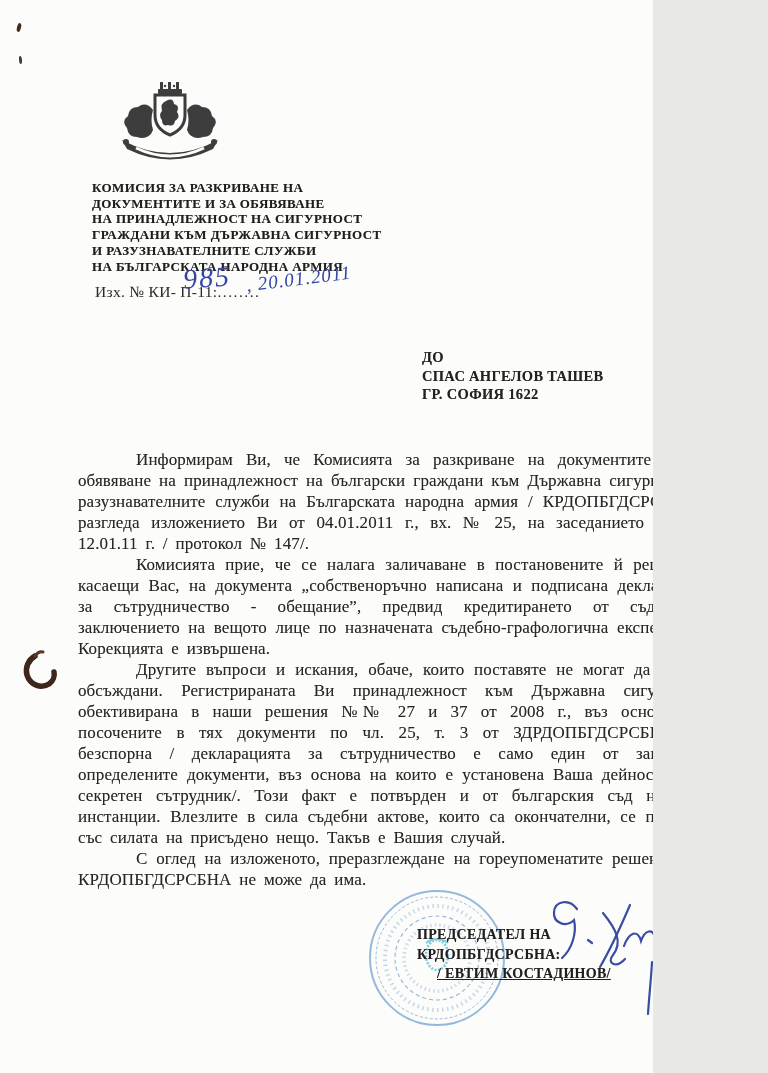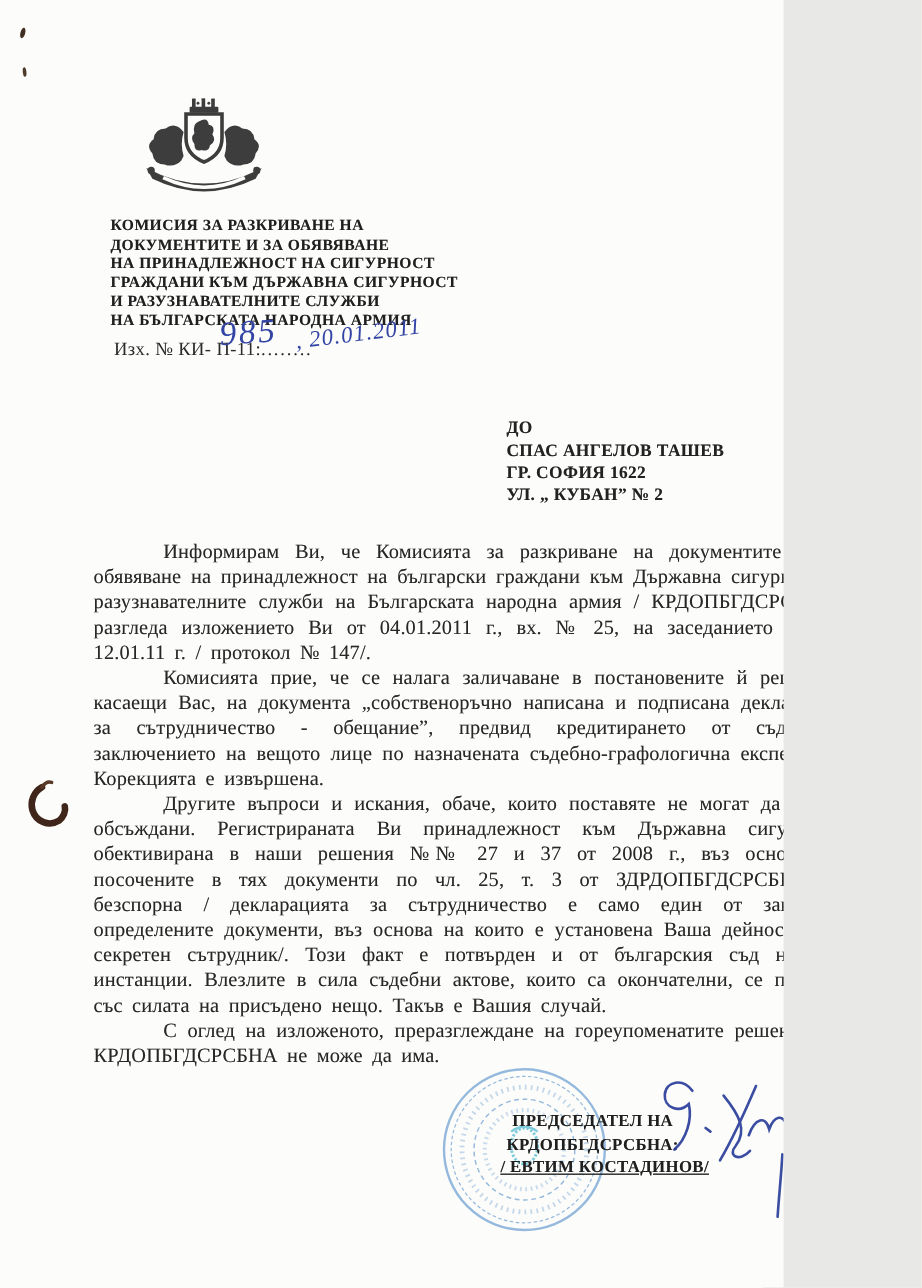--- a/index.html
+++ b/index.html
@@ -41,25 +41,24 @@
   
   .body{
     position:absolute;left:78px;top:449px;width:623px;
     font-size:17px;line-height:21px;color:#272727;
     text-align:justify;word-spacing:3.5px;letter-spacing:.1px;
     text-shadow:0 0 .5px rgba(45,45,45,.35);
   }
   .body p{margin:0;text-indent:58px;}
   
   .sig-block{
-    position:absolute;left:397px;top:925px;
+    position:absolute;left:417px;top:925px;
     font-weight:bold;font-size:14px;line-height:19.5px;
     color:#1f1f1f;letter-spacing:.3px;z-index:3;
     text-shadow:0 0 .5px rgba(40,40,40,.4);
-    text-align:center;
   }
   .sig-block .sig-name{padding-left:20px;text-decoration:underline;}
   .stamp{position:absolute;left:366px;top:887px;z-index:1;opacity:.8;}
   .sig-ink{position:absolute;left:540px;top:880px;z-index:4;}
   
   .speck{position:absolute;border-radius:50%;}
   .speck1{left:17px;top:23px;width:4px;height:9px;background:#3f2e22;transform:rotate(14deg);}
   .speck2{left:19px;top:56px;width:3px;height:8px;background:#4c3a2a;transform:rotate(-6deg);}
   .hook{position:absolute;left:22px;top:648px;}
 </style>
@@ -116,21 +115,20 @@
   <div class="ref-line">
     <span>Изх. № КИ- П-11:</span><span class="dots">........</span>
   </div>
   <div class="hw hw-num">985</div>
   <div class="hw hw-date">, 20.01.2011</div>
 
   <div class="recipient">
     <div>ДО</div>
     <div>СПАС АНГЕЛОВ ТАШЕВ</div>
     <div>ГР. СОФИЯ 1622</div>
-    <div>УЛ. „ КУБАН” № 2</div>
   </div>
 
   <div class="body">
     <p>Информирам Ви,  че Комисията за разкриване на документите и за обявяване на принадлежност  на български граждани към Държавна сигурност и  разузнавателните служби на Българската народна армия / КРДОПБГДСРСБНА/ разгледа  изложението Ви от 04.01.2011 г., вх. № 25, на заседанието си на 12.01.11 г. / протокол № 147/.</p>
     <p>Комисията прие, че се налага заличаване в постановените  й решения,  касаещи Вас, на документа „собственоръчно написана и подписана декларация за сътрудничество - обещание”,  предвид кредитирането от съда на заключението на вещото лице по назначената съдебно-графологична експертиза. Корекцията е извършена.</p>
     <p>Другите въпроси и искания, обаче, които поставяте не могат да бъдат обсъждани. Регистрираната Ви принадлежност към Държавна сигурност, обективирана  в наши решения №№ 27 и 37  от 2008 г., въз основа на посочените в тях документи по чл. 25, т. 3 от ЗДРДОПБГДСРСБНА, е безспорна / декларацията за сътрудничество е само един от законово определените документи, въз основа на които е установена Ваша дейност като секретен сътрудник/. Този  факт е потвърден и от българския съд на две  инстанции. Влезлите в сила съдебни актове, които са окончателни, се ползват със силата на присъдено нещо. Такъв е Вашия случай.</p>
     <p>С оглед на изложеното, преразглеждане на гореупоменатите решения на КРДОПБГДСРСБНА не може да има.</p>
   </div>
 
   <svg class="stamp" width="142" height="142" viewBox="0 0 142 142">

